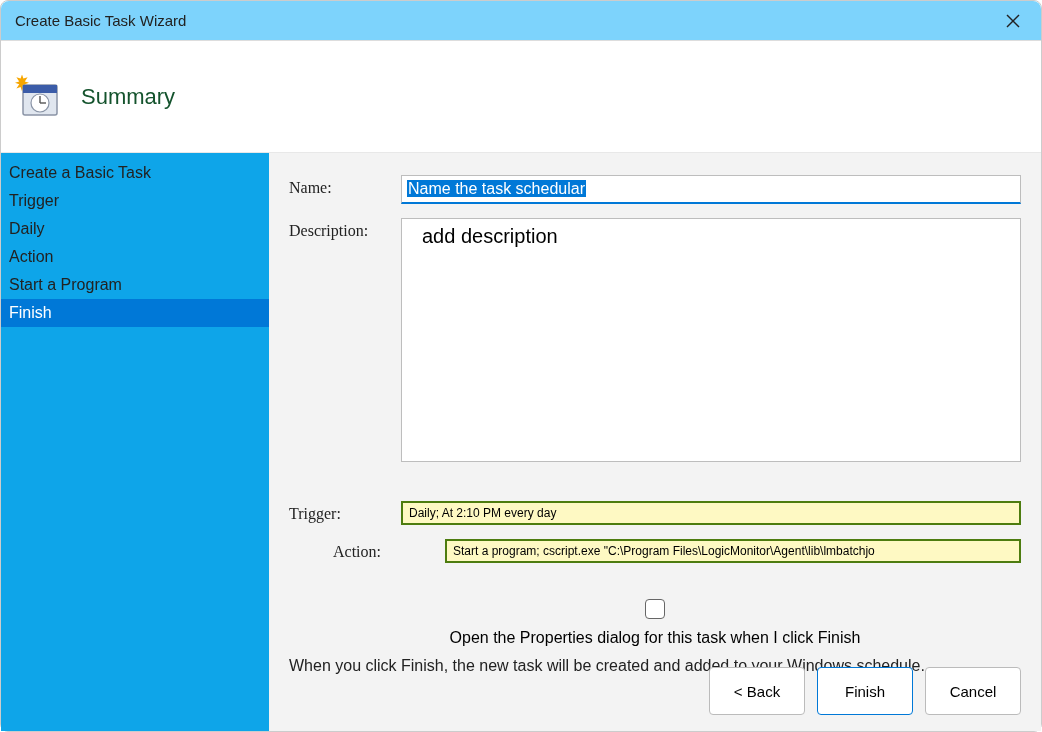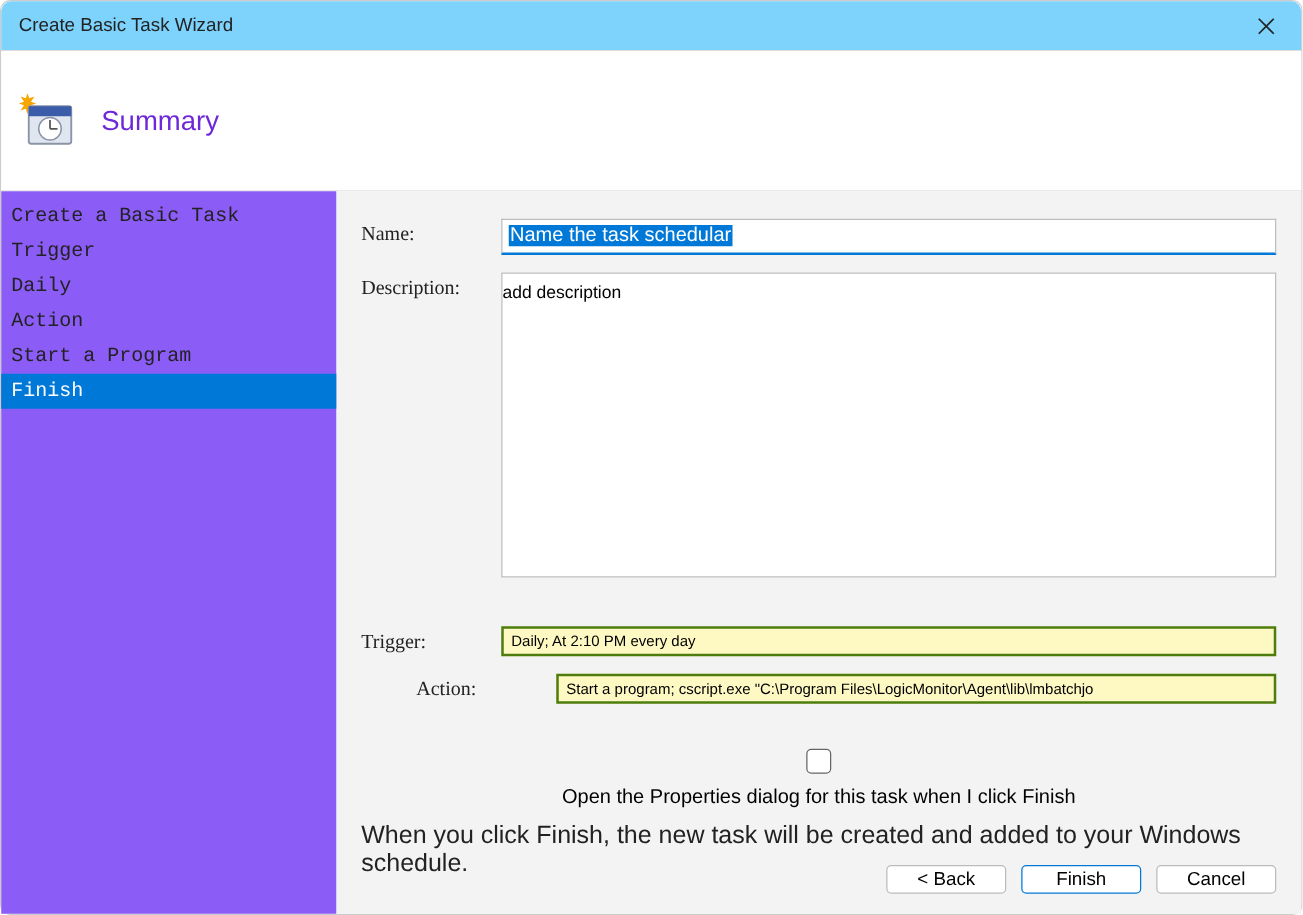--- a/index.html
+++ b/index.html
@@ -52,32 +52,31 @@
       padding-left: 14px;
       gap: 22px;
       border-bottom: 1px solid #e8e8e8;
     }
     .header-icon {
       width: 44px; height: 44px;
       position: relative;
     }
     .header-title {
       font-size: 22px;
-      color: #6d28d9;
+      color: #14532d;
     }
     .body {
       flex: 1;
       display: flex;
       background: #f3f3f3;
     }
     .sidebar {
       width: 268px;
-      background: #8b5cf6;
+      background: #0ea5e9;
       padding-top: 6px;
-      font-family: Liberation Mono, monospace;
     }
     .side-item, .side-subitem {
       font-size: 16px;
       color: #222;
       padding: 5px 8px;
       cursor: pointer;
     }
     .side-subitem {
     }
     .side-item.selected {
@@ -113,22 +112,22 @@
       border-bottom: 2px solid #0078d7;
       padding: 3px 5px;
       font-size: 16px;
       background: #fff;
       line-height: 20px;
     }
     .desc-area {
       width: 100%;
       height: 244px;
       border: 1px solid #bdbdbd;
-      padding: 6px 0;
-      font-size: 14px;
+      padding: 6px 20px;
+      font-size: 20px;
       font-family: inherit;
       background: #fff;
       resize: none;
     }
     .readonly-box {
       width: 100%;
       border: 2px solid #4d7c0f;
       padding: 3px 6px;
       font-size: 12px;
       background: #fef9c3;
@@ -146,34 +145,34 @@
       flex-direction: column;
     }
     .checkbox-el {
       width: 20px; height: 20px;
       border: 1.5px solid #666;
       border-radius: 4px;
       background: #fff;
       cursor: pointer;
     }
     .info-line {
-      font-size: 20px;
+      font-size: 16px;
       margin-top: 10px;
       color: #222;
     }
     .footer {
       position: absolute;
       bottom: 16px;
       right: 20px;
       display: flex;
       gap: 12px;
     }
     .btn {
       min-width: 96px;
-      height: 23px;
+      height: 48px;
       border: 1px solid #bbb;
       border-radius: 4px;
       background: #fff;
       font-size: 15px;
       cursor: pointer;
       padding: 0 18px;
       display: flex;
       align-items: center;
       justify-content: center;
     }

